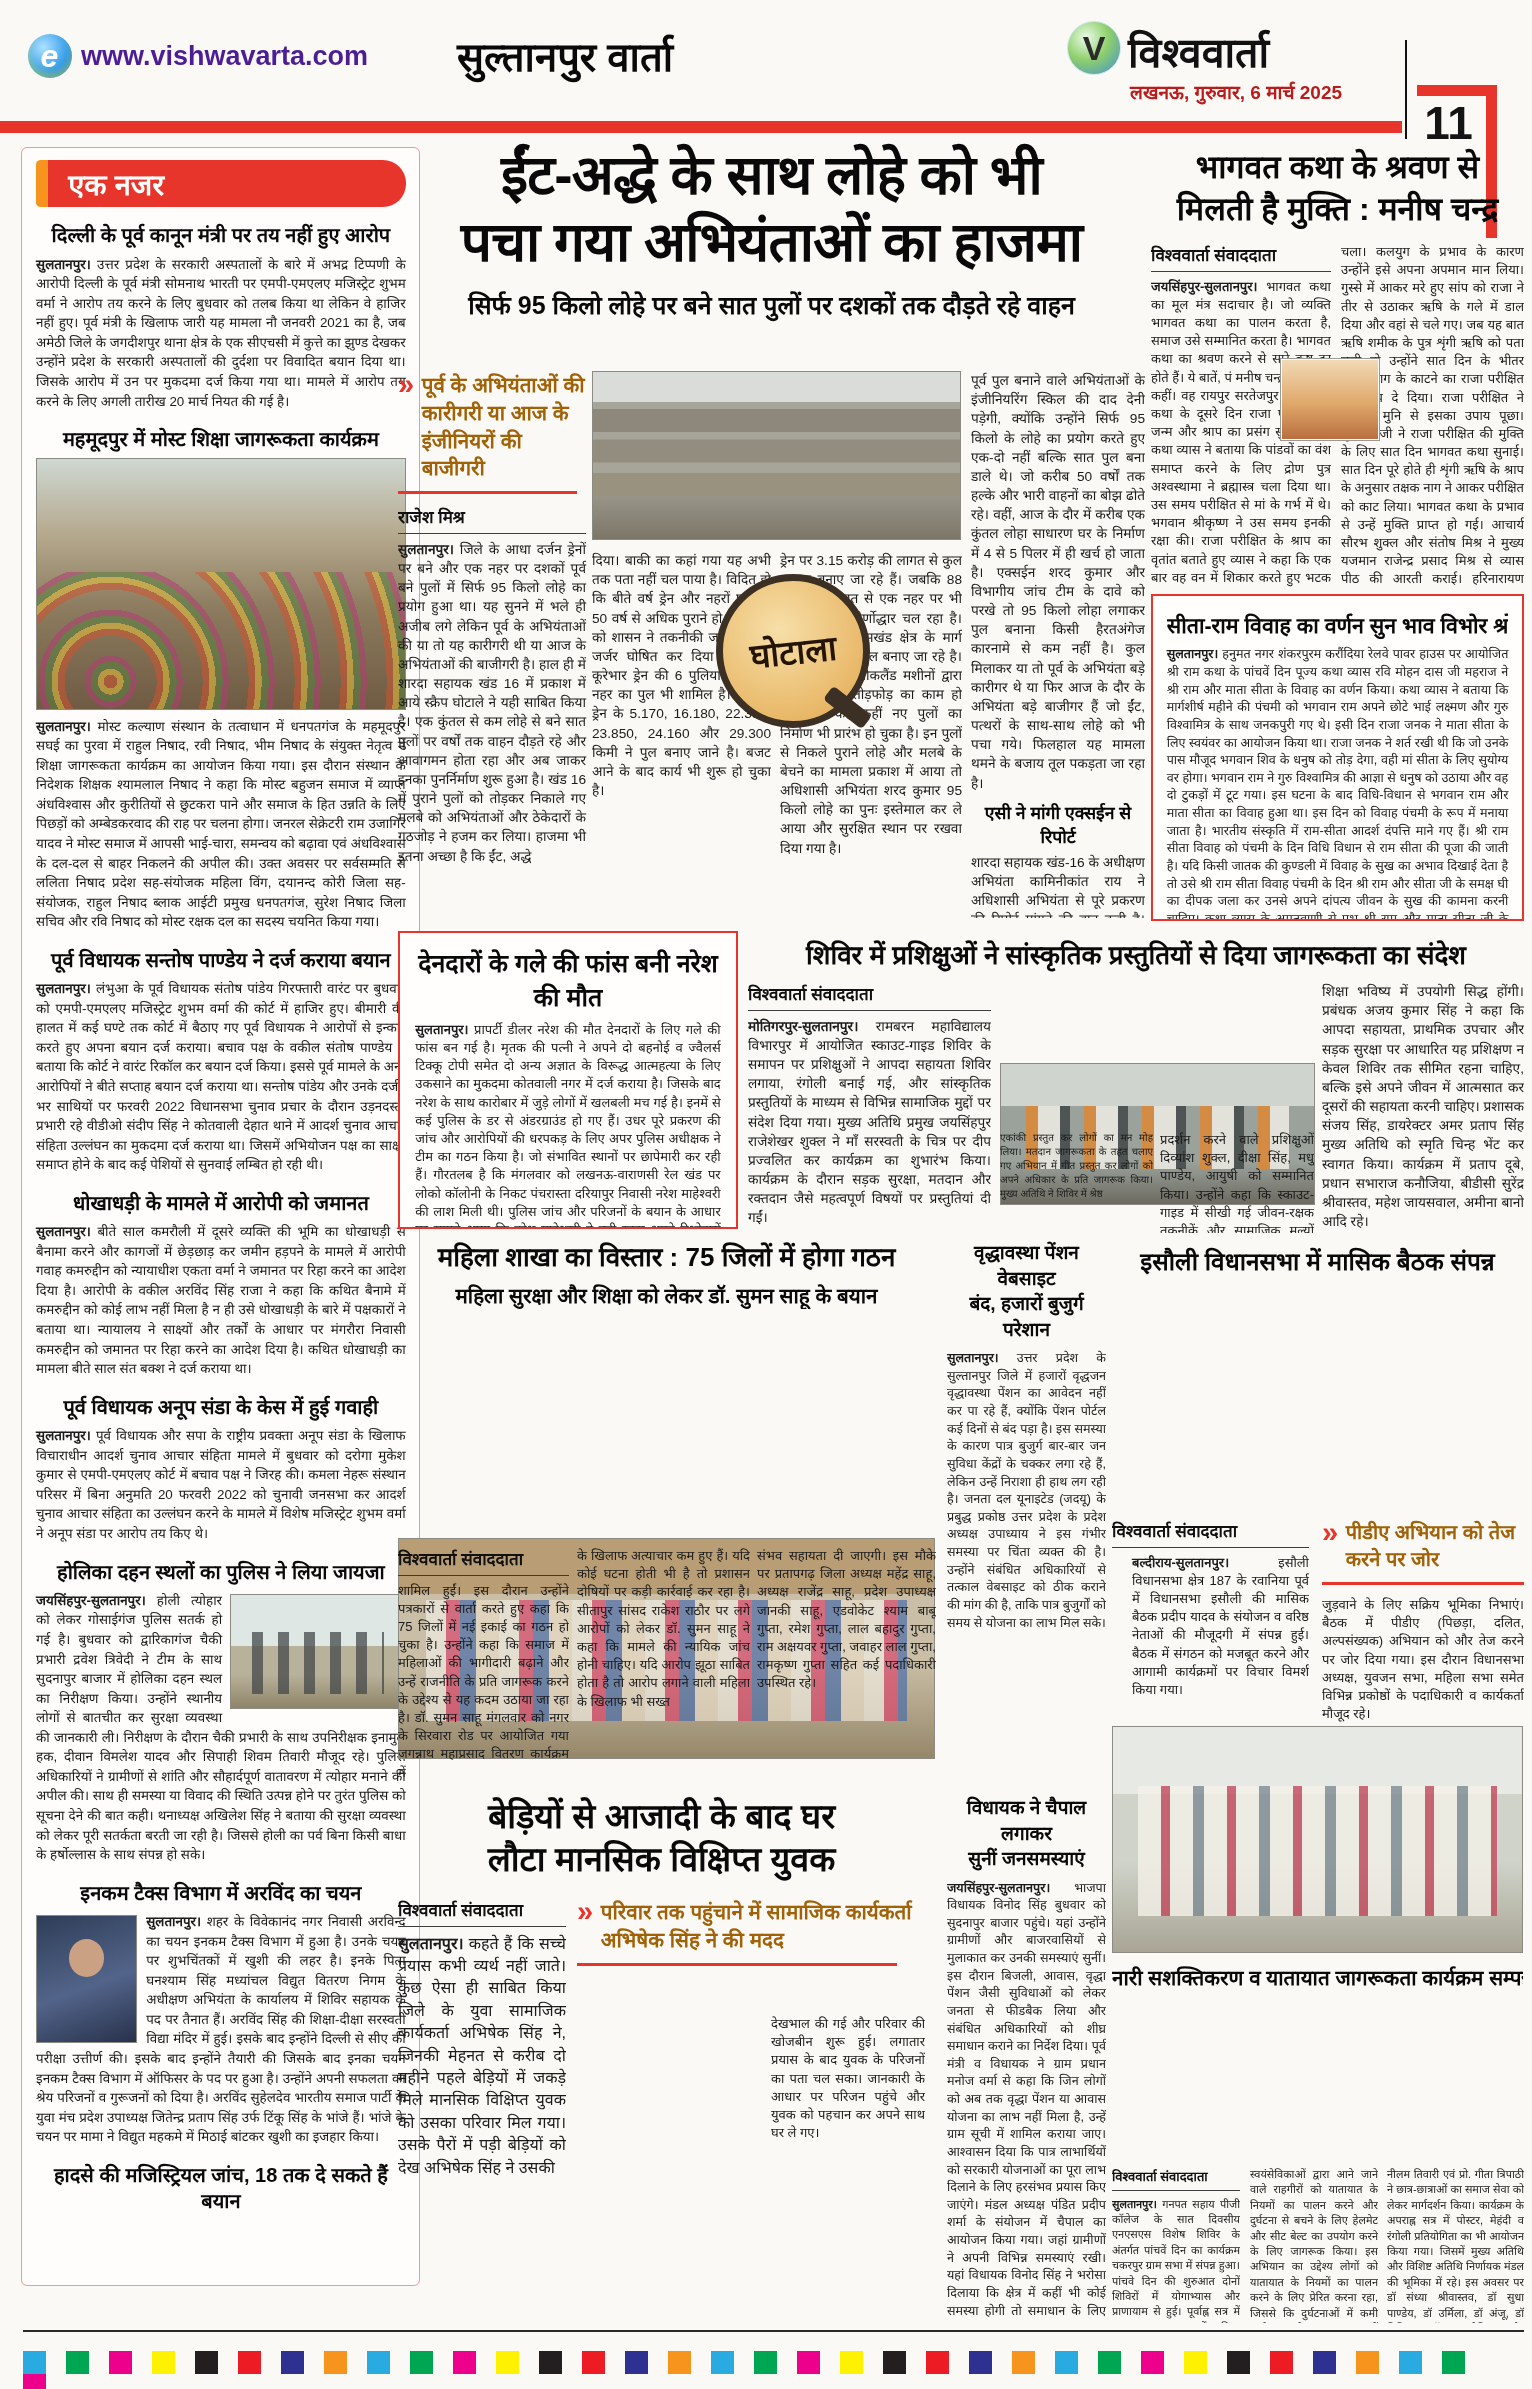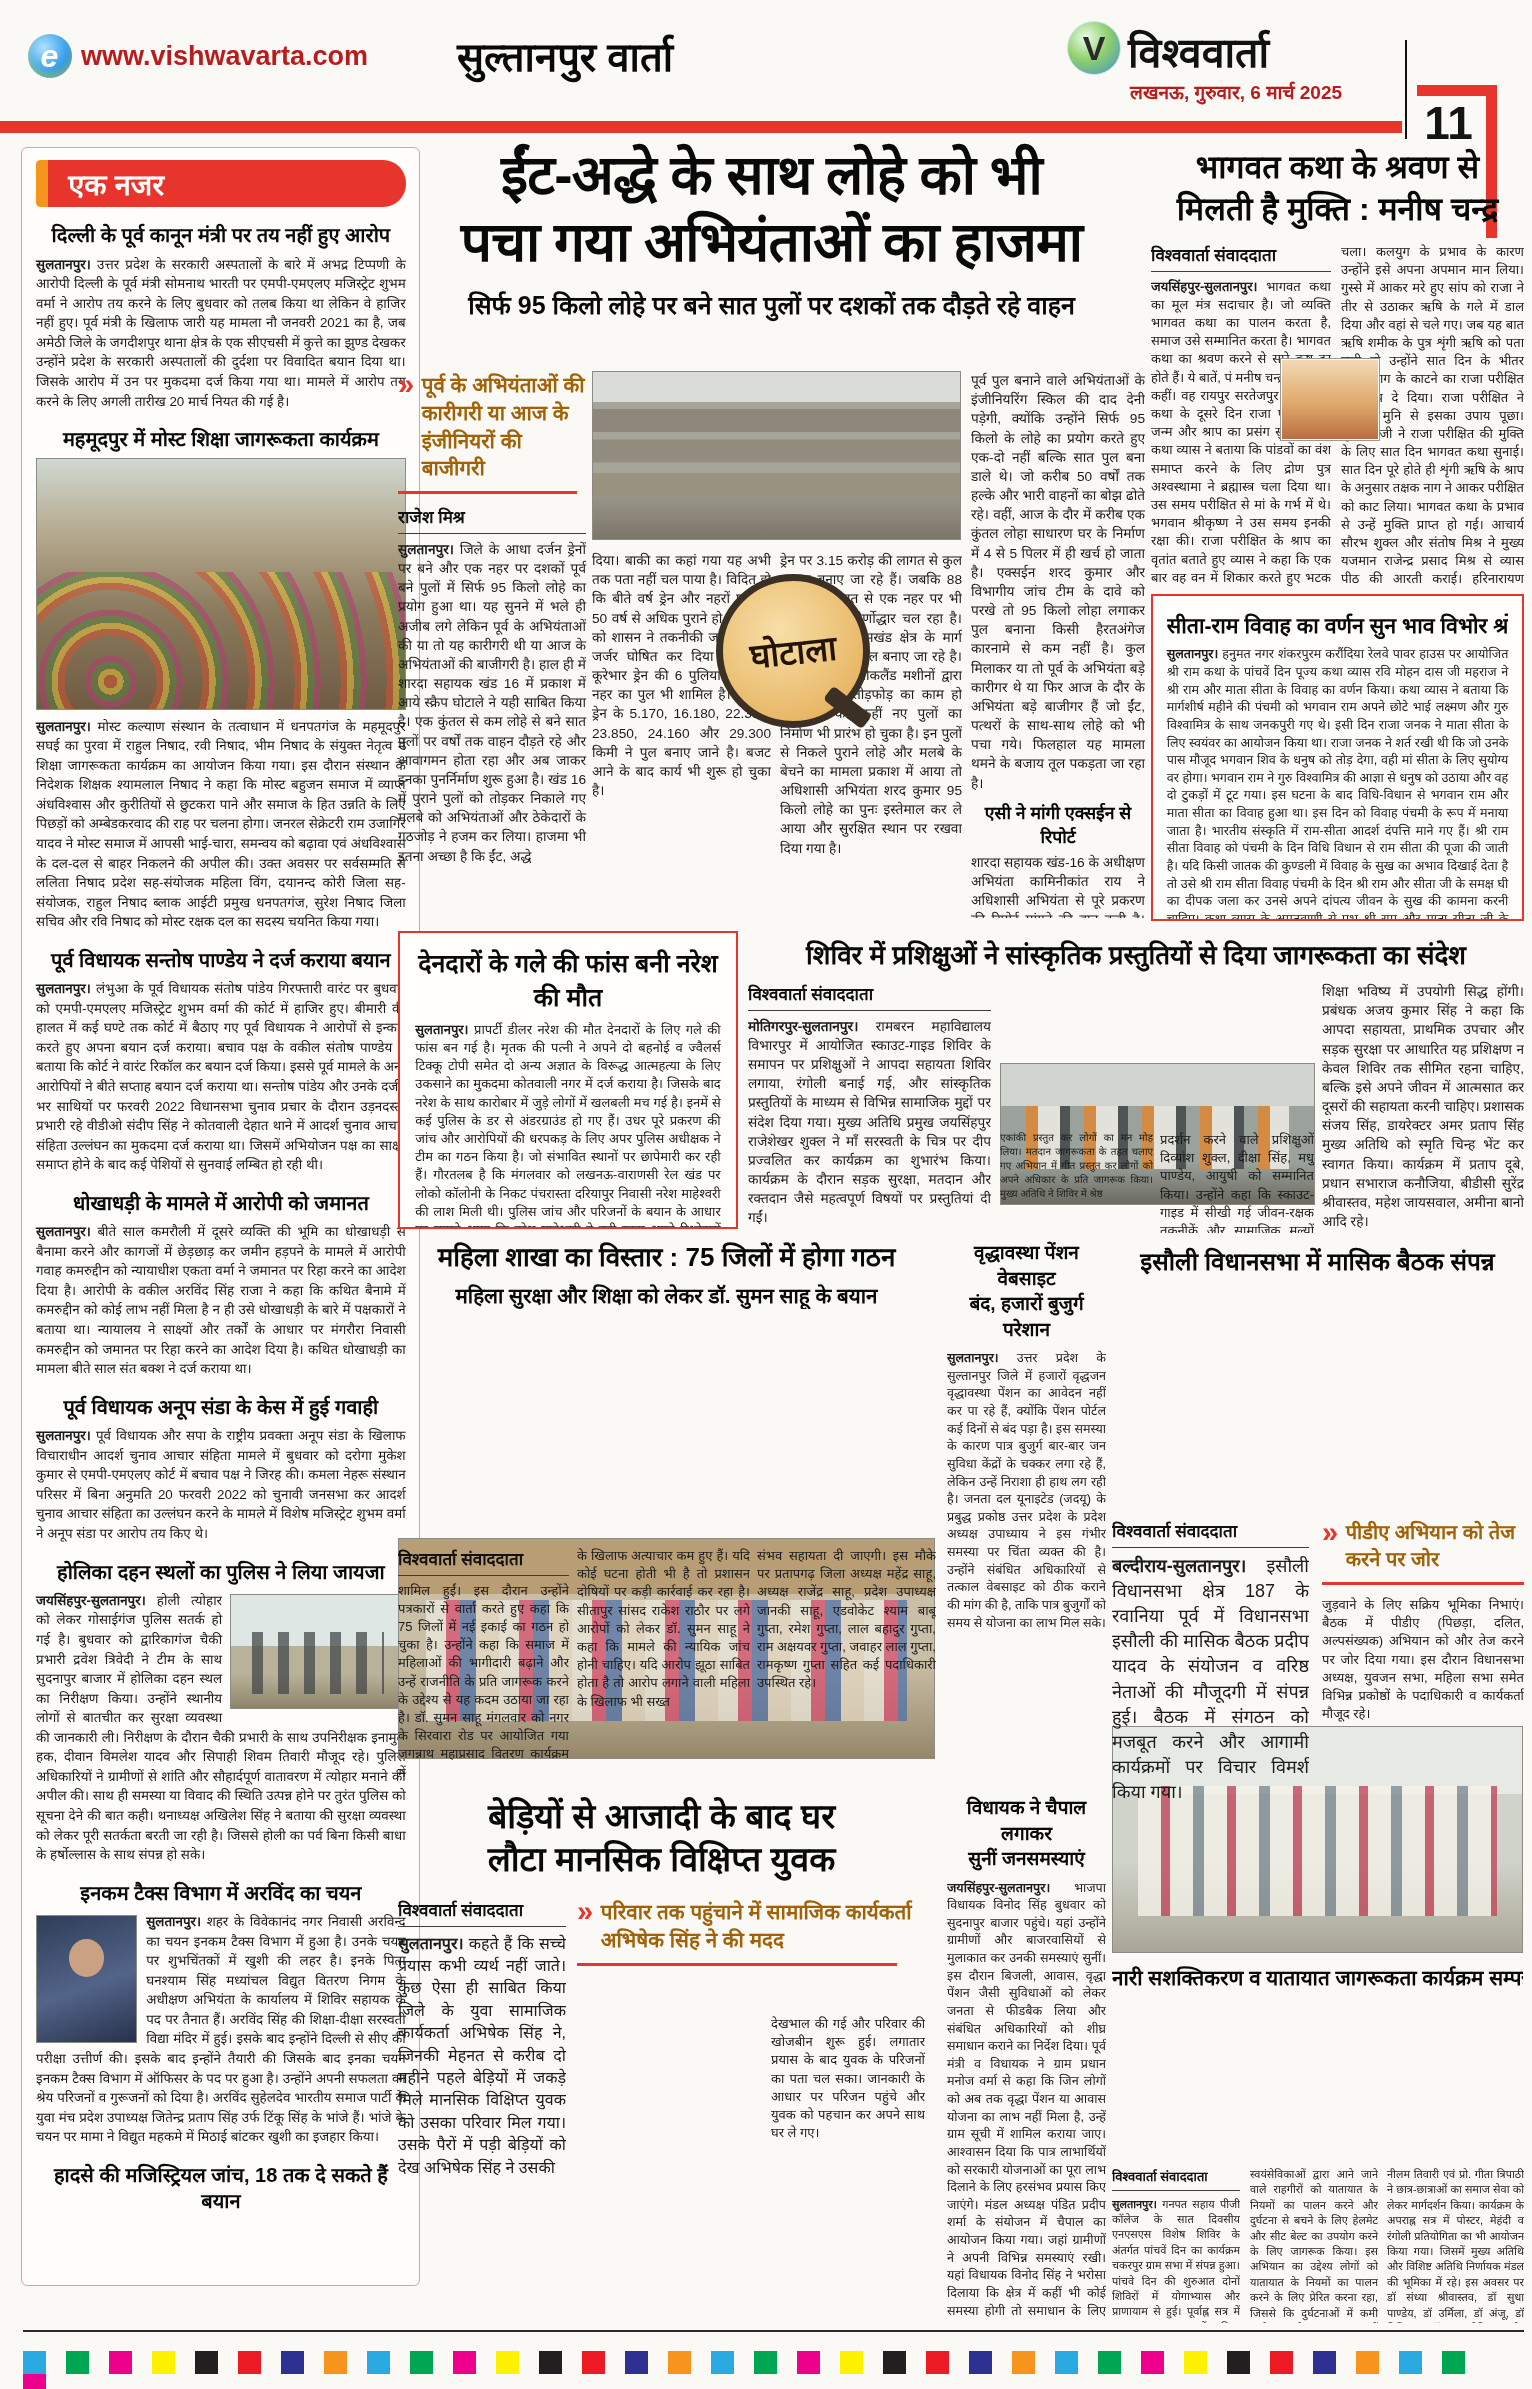--- a/index.html
+++ b/index.html
@@ -67,21 +67,21 @@
   .sq{display:inline-block;width:23px;height:23px;margin-right:20px;vertical-align:top;}
 </style>
 </head>
 <body>
 
 <div class="page">
 
   <div class="abs ie-icon" style="left:27.5px;top:34px;">
     <span>e</span>
   </div>
-  <div class="abs" style="left:81px;top:41px;font-size:27px;font-weight:800;color:#b91c1c;">www.vishwavarta.com</div>
+  <div class="abs" style="left:81px;top:41px;font-size:27px;font-weight:800;color:#4c1d95;">www.vishwavarta.com</div>
 
   <div class="abs hl" style="left:397px;top:27.5px;width:336px;font-size:40px;">सुल्तानपुर वार्ता</div>
 
   <div class="abs globe" style="left:1067px;top:21.4px;">
     <span>V</span>
   </div>
   <div class="abs" style="left:1128px;top:23px;font-size:41px;font-weight:800;color:#111;">विश्ववार्ता</div>
   <div class="abs" style="left:1130px;top:79px;font-size:19px;font-weight:700;color:#b91c1c;">लखनऊ, गुरुवार, 6 मार्च 2025</div>
 
   <div class="abs" style="left:1405px;top:40px;width:2.3px;height:99px;background:#111;"></div>
@@ -250,21 +250,21 @@
       <span style="display:block;">वृद्धावस्था पेंशन वेबसाइट</span>
       <span style="display:block;">बंद, हजारों बुजुर्ग परेशान</span>
     </h3>
     <p class="body" style="font-size:12.6px;"><b class="dl">सुलतानपुर।</b> <span>उत्तर प्रदेश के सुल्तानपुर जिले में हजारों वृद्धजन वृद्धावस्था पेंशन का आवेदन नहीं कर पा रहे हैं, क्योंकि पेंशन पोर्टल कई दिनों से बंद पड़ा है। इस समस्या के कारण पात्र बुजुर्ग बार-बार जन सुविधा केंद्रों के चक्कर लगा रहे हैं, लेकिन उन्हें निराशा ही हाथ लग रही है। जनता दल यूनाइटेड (जदयू) के प्रबुद्ध प्रकोष्ठ उत्तर प्रदेश के प्रदेश अध्यक्ष उपाध्याय ने इस गंभीर समस्या पर चिंता व्यक्त की है। उन्होंने संबंधित अधिकारियों से तत्काल वेबसाइट को ठीक कराने की मांग की है, ताकि पात्र बुजुर्गों को समय से योजना का लाभ मिल सके।</span></p>
   </div>
 
   <div class="abs hl nowrap" style="left:1112px;top:1244px;width:411px;font-size:24.4px;">इसौली विधानसभा में मासिक बैठक संपन्न</div>
   <div class="abs ph ph-isauli" style="left:1112px;top:1282px;width:411px;height:227px;"></div>
   <div class="abs clip" style="left:1112px;top:1519px;width:197px;height:437px;">
     <span class="byline">विश्ववार्ता संवाददाता</span>
-    <p class="body" style="font-size:18px;"><b class="dl">बल्दीराय-सुलतानपुर।</b> <span>इसौली विधानसभा क्षेत्र 187 के रवानिया पूर्व में विधानसभा इसौली की मासिक बैठक प्रदीप यादव के संयोजन व वरिष्ठ नेताओं की मौजूदगी में संपन्न हुई। बैठक में संगठन को मजबूत करने और आगामी कार्यक्रमों पर विचार विमर्श किया गया।</span></p>
+    <p class="body" style="font-size:13px;margin-left:20px;"><b class="dl">बल्दीराय-सुलतानपुर।</b> <span>इसौली विधानसभा क्षेत्र 187 के रवानिया पूर्व में विधानसभा इसौली की मासिक बैठक प्रदीप यादव के संयोजन व वरिष्ठ नेताओं की मौजूदगी में संपन्न हुई। बैठक में संगठन को मजबूत करने और आगामी कार्यक्रमों पर विचार विमर्श किया गया।</span></p>
   </div>
   <div class="abs clip" style="left:1322px;top:1519px;width:202px;height:437px;">
     <div class="krow">
       <span class="karrow">»</span>
       <span class="ktext" style="font-size:20px;">पीडीए अभियान को तेज करने पर जोर</span>
     </div>
     <div class="krule" style="width:100%;"></div>
     <p class="body" style="font-size:13px;">जुड़वाने के लिए सक्रिय भूमिका निभाएं। बैठक में पीडीए (पिछड़ा, दलित, अल्पसंख्यक) अभियान को और तेज करने पर जोर दिया गया। इस दौरान विधानसभा अध्यक्ष, युवजन सभा, महिला सभा समेत विभिन्न प्रकोष्ठों के पदाधिकारी व कार्यकर्ता मौजूद रहे।</p>
   </div>
 

